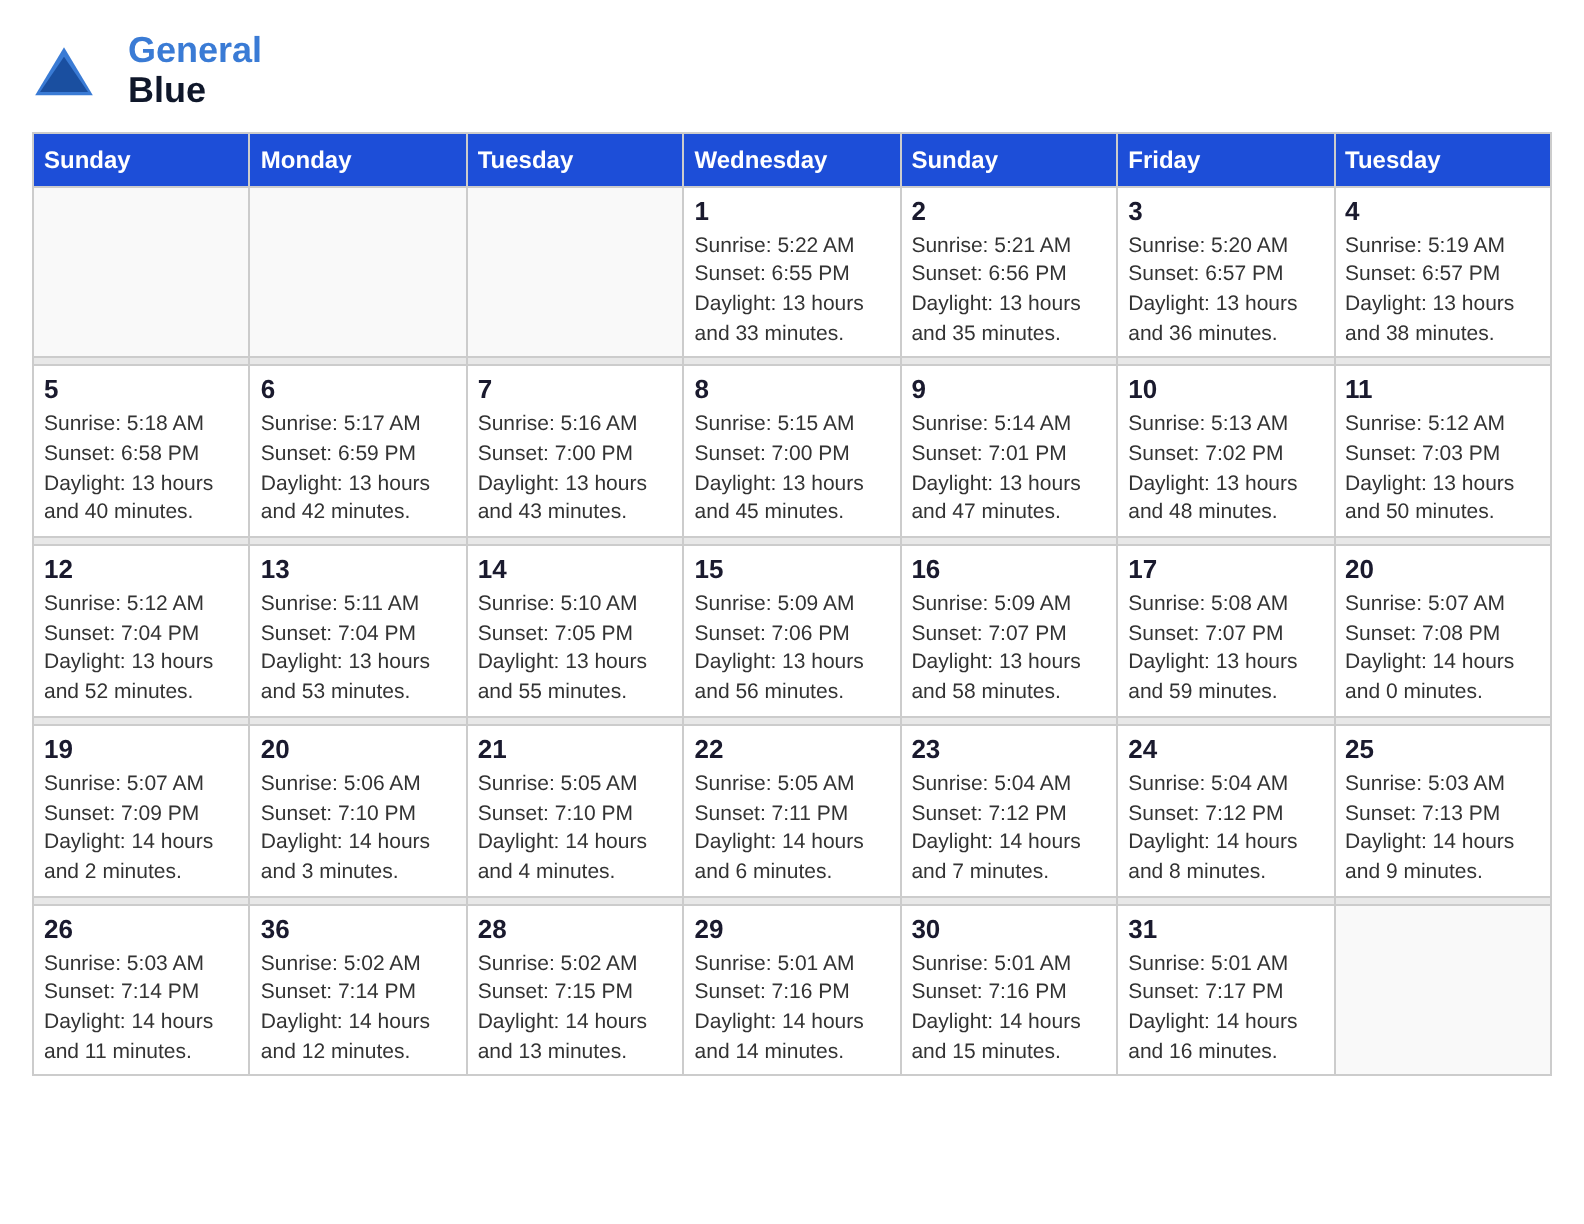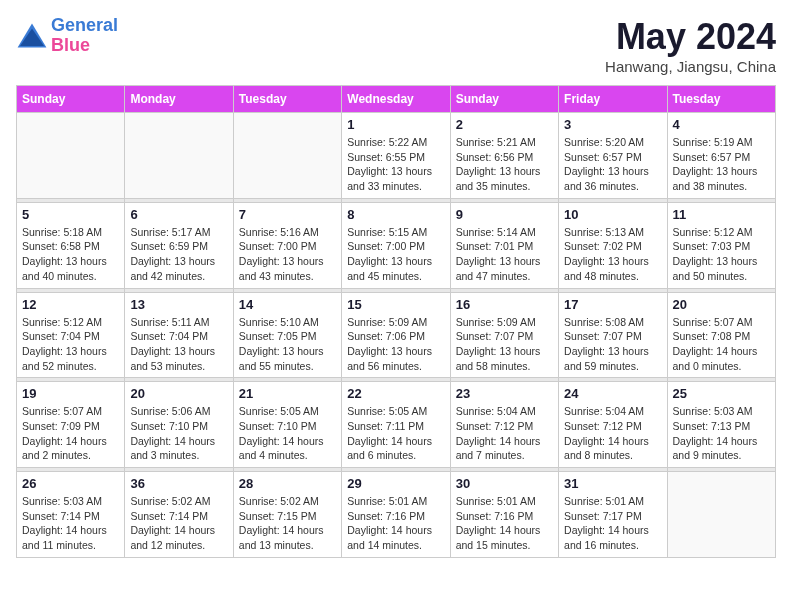--- a/index.html
+++ b/index.html
@@ -12,21 +12,21 @@
     }
     .header {
       display: flex;
       justify-content: space-between;
       align-items: flex-start;
       margin-bottom: 10px;
     }
     .logo {
       display: flex;
       align-items: center;
-      gap: 3px;
+      gap: 16px;
     }
     .logo-text {
       font-size: 18px;
       font-weight: bold;
       color: #1a1a2e;
       line-height: 1.1;
     }
     .logo-text span {
       color: #3a7bd5;
     }
@@ -45,21 +45,21 @@
     .location {
       font-size: 15px;
       color: #444;
     }
     .calendar {
       width: 100%;
       border-collapse: collapse;
       font-size: 11px;
     }
     .calendar th {
-      background-color: #d946ef;
+      background-color: #1d4ed8;
       color: #fff;
       text-align: left;
       padding: 6px 5px;
       font-size: 12px;
       font-weight: bold;
       border: 1px solid #ccc;
     }
     .calendar td {
       border: 1px solid #ccc;
       vertical-align: top;
@@ -87,26 +87,22 @@
 <body>
 
 <div class="header">
   <div class="logo">
     <svg class="logo-icon" viewBox="0 0 40 35" xmlns="http://www.w3.org/2000/svg">
       <polygon points="20,2 38,32 2,32" fill="#3a7bd5"></polygon>
       <polygon points="20,8 35,30 5,30" fill="#1a4fa0"></polygon>
     </svg>
     <div class="logo-text">
       <div><span>General</span></div>
-      <div style="color:#ec4899;">Blue</div>
+      <div style="color:#0f172a;">Blue</div>
     </div>
-  </div>
-  <div class="title-block">
-    <div class="month-year">May 2024</div>
-    <div class="location">Hanwang, Jiangsu, China</div>
   </div>
 </div>
 
 <table class="calendar">
   <thead>
     <tr>
     <th>Sunday</th>
         <th>Monday</th>
         <th>Tuesday</th>
         <th>Wednesday</th>

